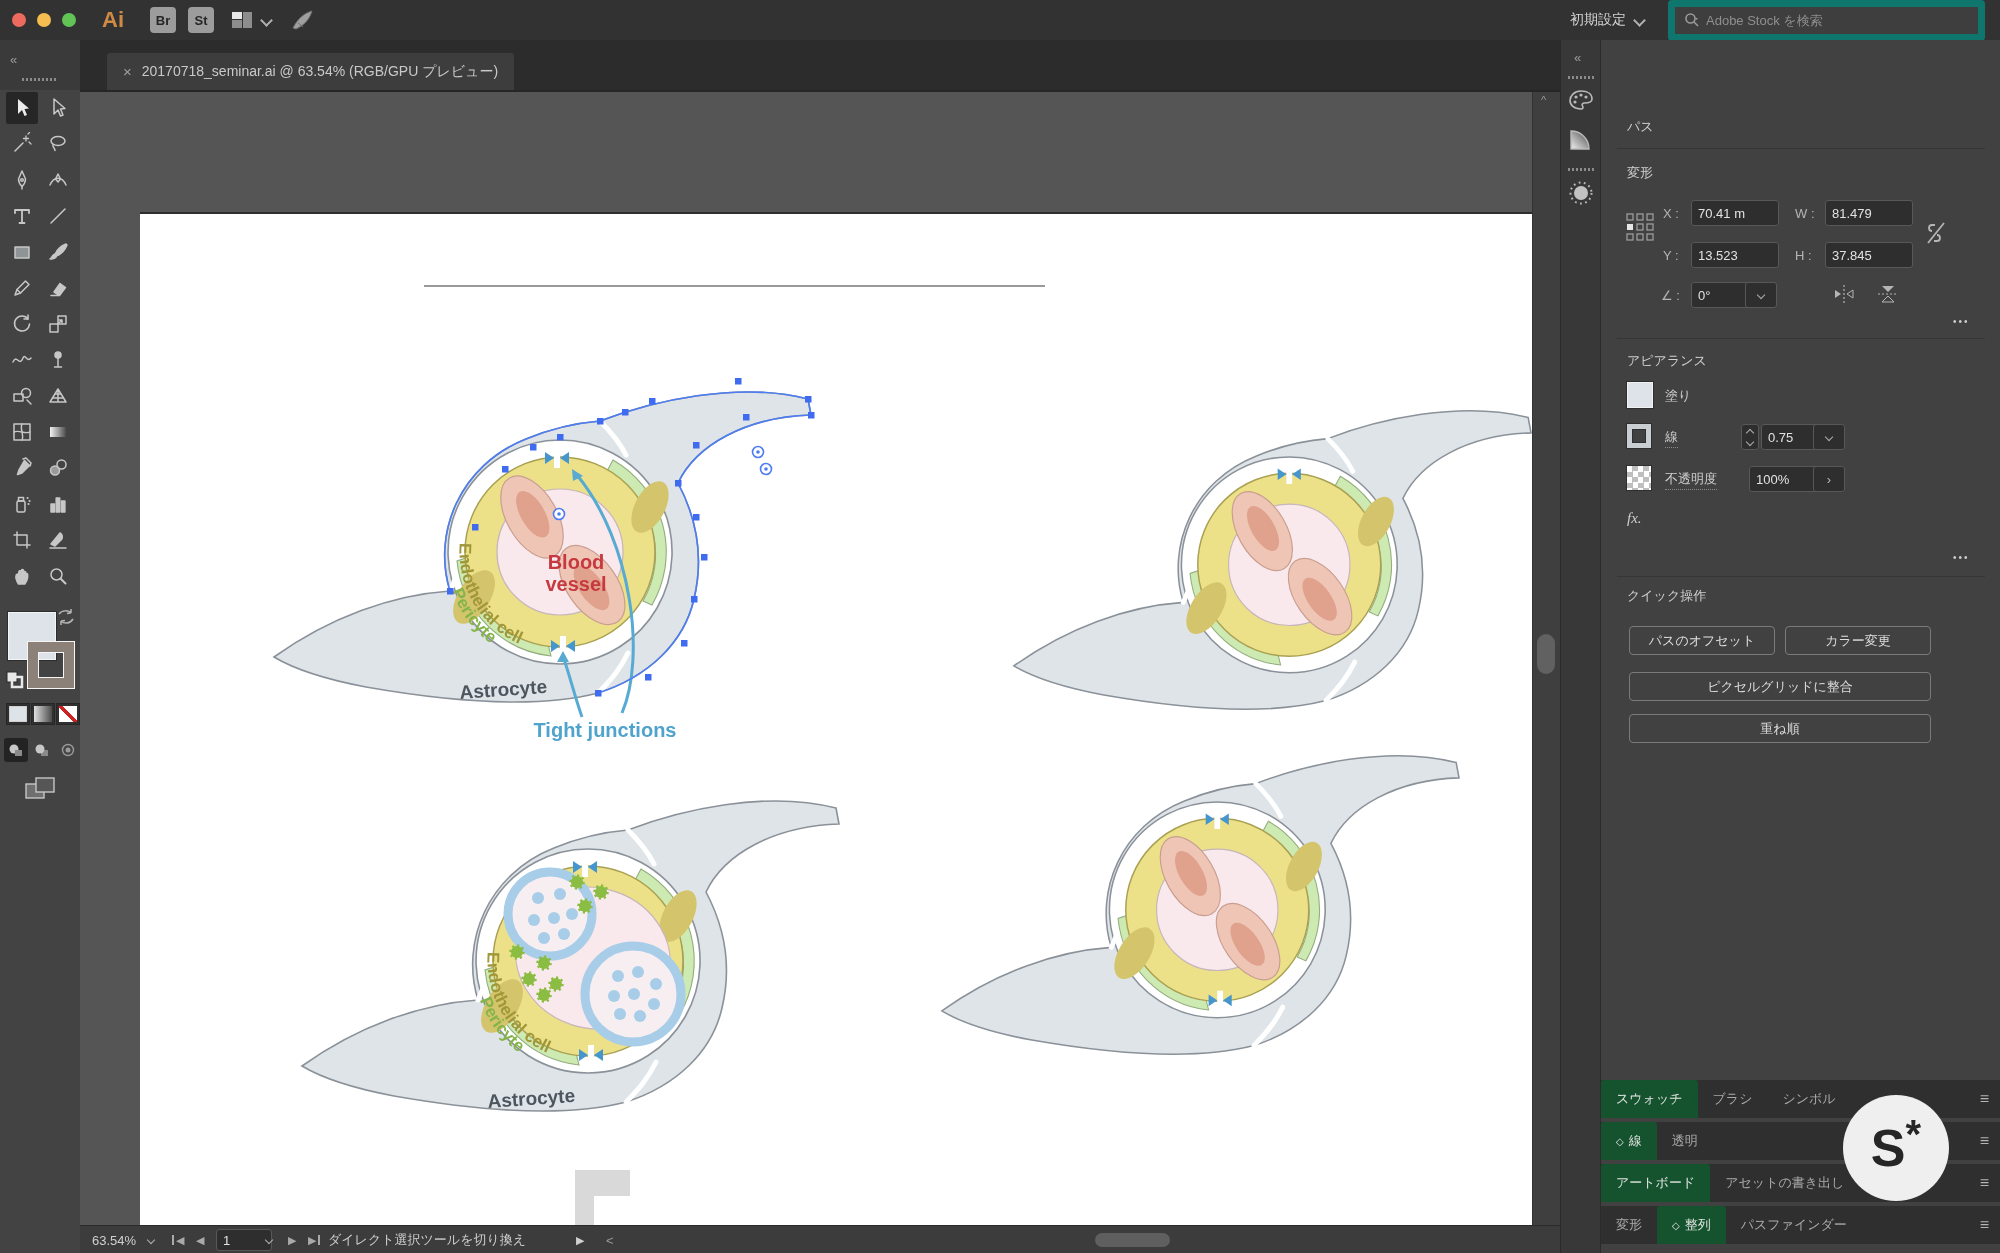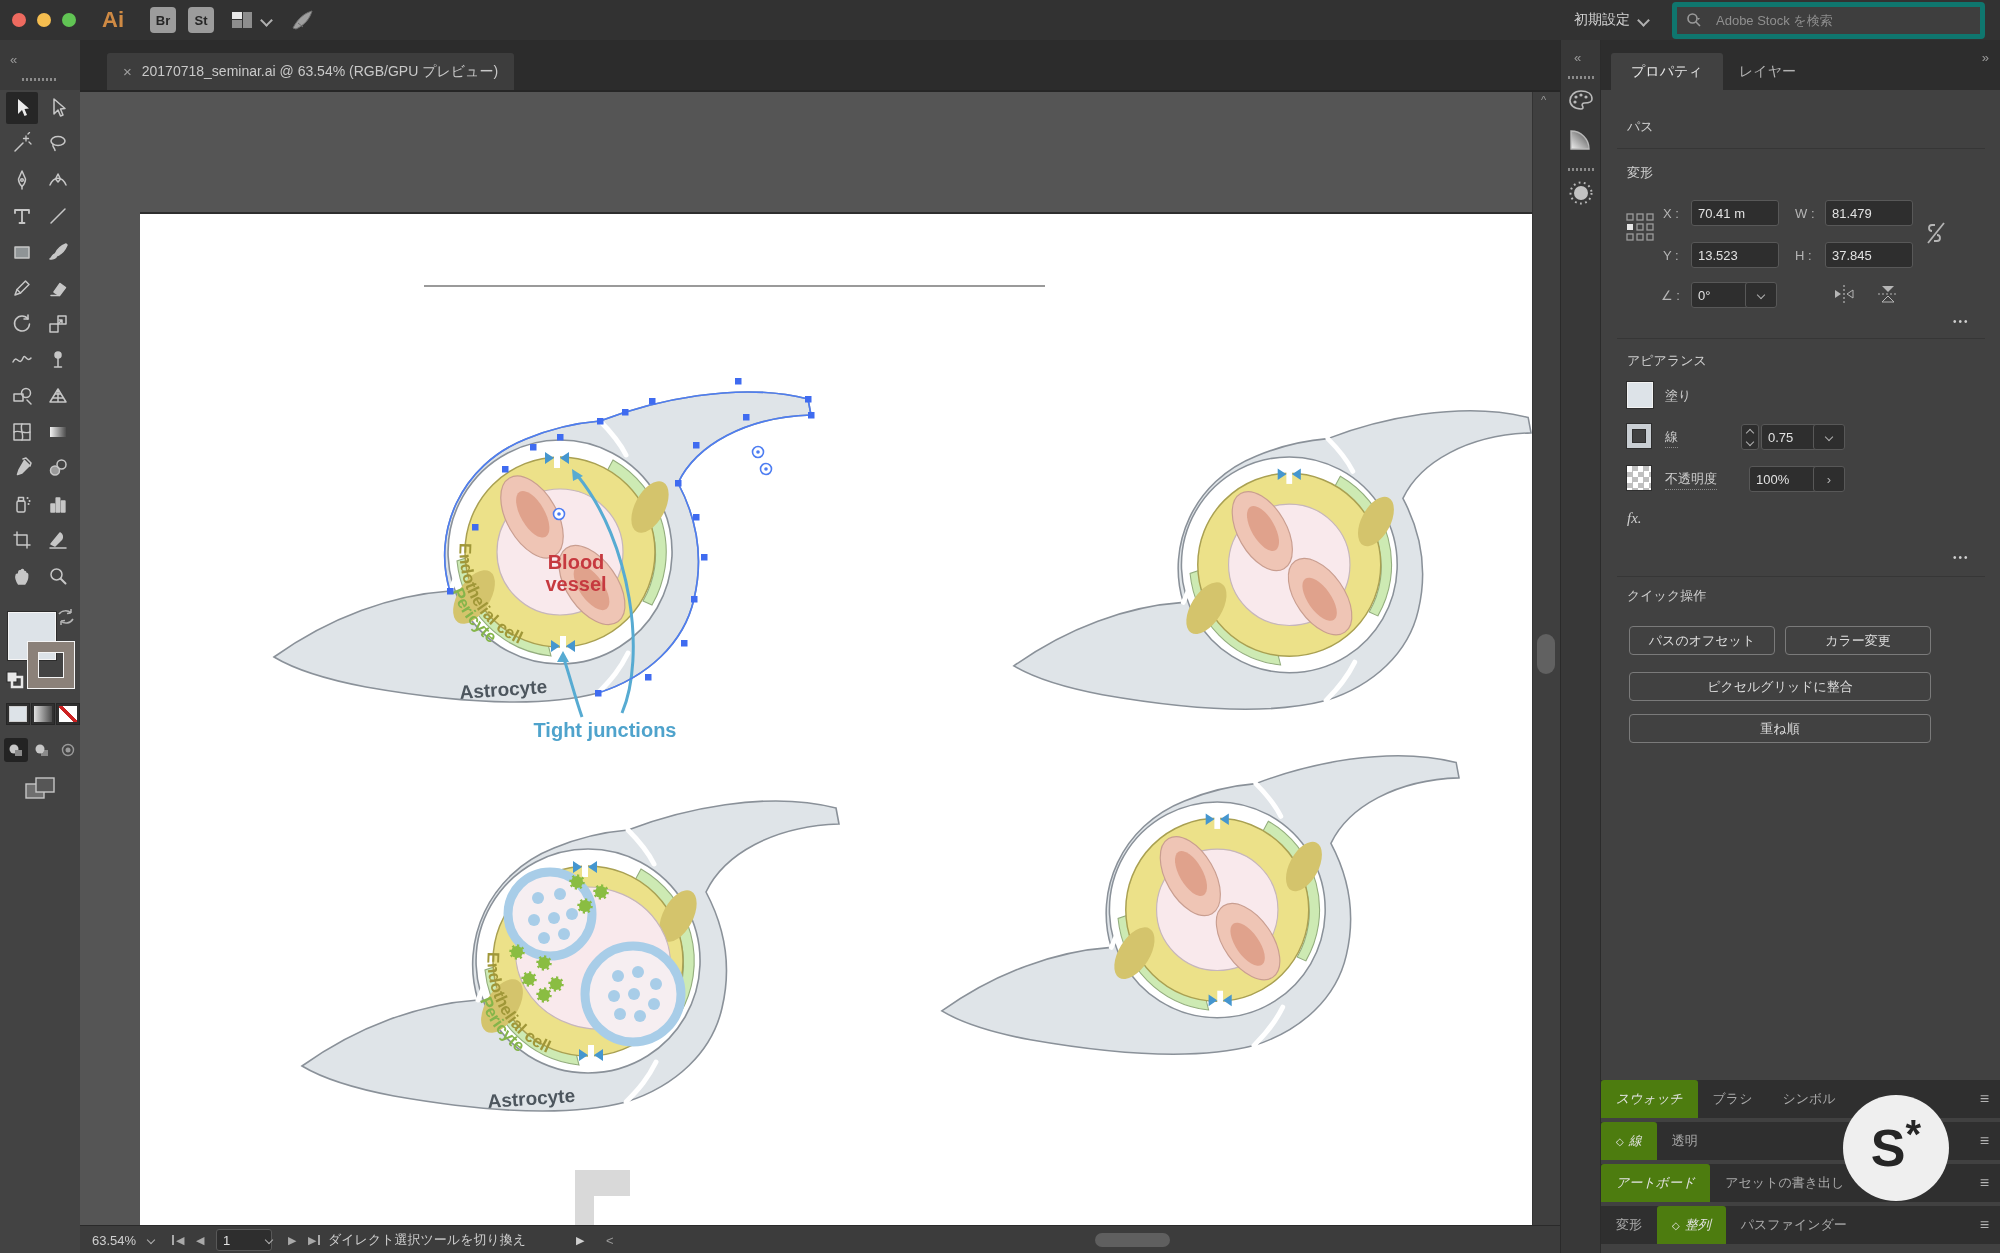--- a/index.html
+++ b/index.html
@@ -10,22 +10,22 @@
   .menubar{left:0;top:0;width:2000px;height:40px;background:#323232;border-bottom:1px solid #232323;
            display:flex;align-items:center;}
   .light{width:14px;height:14px;border-radius:50%;display:inline-block;}
   .badge{width:26px;height:26px;border-radius:4px;background:#9c9c9c;color:#262626;font-weight:bold;
          font-size:13px;display:flex;align-items:center;justify-content:center;}
   .applogo{color:#cf8a44;font-size:22px;font-weight:bold;letter-spacing:0;}
   .chev{display:inline-block;width:7px;height:7px;border-right:2px solid #b0b0b0;border-bottom:2px solid #b0b0b0;
         transform:rotate(45deg);}
   .chev.sm{width:5px;height:5px;border-width:1.5px;}
   .chev.up{transform:rotate(-135deg);}
-  .searchbox{display:flex;align-items:center;gap:12px;width:285px;height:27px;background:#3e3e3e;
-             border:5px solid #0f766e;border-radius:4px;padding:0 9px;}
+  .searchbox{display:flex;align-items:center;gap:4px;width:285px;height:27px;background:#3e3e3e;
+             border:7px solid #0f766e;border-radius:4px;padding:0 9px;}
   .searchbox input{background:transparent;border:none;outline:none;color:#cfcfcf;font-size:13px;width:220px;
              font-family:"Liberation Sans",sans-serif;}
   .searchbox input::placeholder{color:#8f8f8f;}
   
   .toolhead{left:0;top:40px;width:80px;height:50px;background:#3a3a3a;color:#9a9a9a;font-size:13px;}
   .tabstrip{left:80px;top:40px;width:1480px;height:50px;background:#2c2c2c;}
   .doctab{position:absolute;left:27px;bottom:0;height:37px;background:#3d3d3d;border-radius:3px 3px 0 0;
           display:flex;align-items:center;gap:10px;padding:0 16px;}
   .doctab .x{color:#9f9f9f;font-size:15px;}
   .doctab .t{color:#c9c9c9;font-size:14px;white-space:nowrap;}
@@ -75,21 +75,21 @@
   .phead{color:#cfcfcf;font-size:13px;}
   .plabel{color:#b5b5b5;font-size:13px;}
   .divider{height:1px;background:#363636;}
   .fbox{background:#2e2e2e;border:1px solid #585858;border-radius:3px;color:#e2e2e2;font-size:13px;
         display:flex;align-items:center;padding:0 6px;height:24px;}
   .qbtn{border:1px solid #7a7a7a;border-radius:4px;background:transparent;color:#dedede;font-size:13px;
         display:flex;align-items:center;justify-content:center;height:27px;font-family:"Liberation Sans",sans-serif;}
   .dots{color:#cfcfcf;font-size:10px;letter-spacing:2px;}
   .drow{position:absolute;left:0;width:400px;height:38px;background:#2f2f2f;display:flex;align-items:stretch;}
   .dtab{display:flex;align-items:center;gap:5px;padding:0 15px;font-size:13px;color:#a9a9a9;}
-  .dtab.active{background:#4d7c0f;color:#e3e3e3;border-radius:3px 3px 0 0;font-style:italic;}
+  .dtab.active{background:#14532d;color:#e3e3e3;border-radius:3px 3px 0 0;}
   .dmenu{margin-left:auto;color:#b5b5b5;font-size:16px;display:flex;align-items:center;padding-right:12px;}
   .checker{background:conic-gradient(#bfbfbf 25%,#ffffff 0 50%,#bfbfbf 0 75%,#ffffff 0) 0 0/11px 11px;}
   
   .statusbar{left:80px;top:1225px;width:1480px;height:28px;background:#3c3c3c;border-top:1px solid #2a2a2a;
              color:#cfcfcf;font-size:13px;}
   .sb{position:absolute;top:0;height:28px;display:flex;align-items:center;color:#cfcfcf;}
   .navg{color:#a9a9a9;font-size:11px;}
   .hthumb{position:absolute;left:1015px;top:7px;width:75px;height:14px;background:#5f5f5f;border-radius:7px;}
   .watermark{left:1843px;top:1095px;width:106px;height:106px;border-radius:50%;background:#efefef;
              display:flex;align-items:center;justify-content:center;z-index:50;}
@@ -543,29 +543,20 @@
       <path d="M3 23 L3 5 A 18 18 0 0 1 21 23 Z" fill="url(#gpan)" stroke="#b9b9b9" stroke-width="1.4"></path>
     </svg>
     <div class="handle" style="position:absolute;left:7px;top:128px;width:26px"></div>
     <svg style="position:absolute;left:7px;top:140px" width="26" height="26" viewBox="0 0 26 26">
       <circle cx="13" cy="13" r="7" fill="#c2c2c2"></circle>
       <circle cx="13" cy="13" r="10.5" fill="none" stroke="#b9b9b9" stroke-width="2" stroke-dasharray="1.8 3.4"></circle>
     </svg>
   </div>
 
   <div class="ab rpanel">
-    <div class="ptabs">
-      <div class="ptab active" style="left:10px">
-        <span>プロパティ</span>
-        </div>
-      <div class="ptab idle" style="left:118px">
-        <span>レイヤー</span>
-        </div>
-      <span style="position:absolute;right:12px;top:10px;color:#9a9a9a;font-size:13px">»</span>
-    </div>
 
     <div class="ab phead" style="left:26px;top:78px">パス</div>
     <div class="ab divider" style="left:16px;top:108px;width:368px"></div>
 
     <div class="ab phead" style="left:26px;top:124px">変形</div>
     <svg class="ab" style="left:24px;top:172px" width="30" height="30" viewBox="0 0 30 30">
       <g fill="none" stroke="#9c9c9c" stroke-width="1.3">
         <rect x="2" y="2" width="6" height="6"></rect>
           <rect x="12" y="2" width="6" height="6"></rect>
           <rect x="22" y="2" width="6" height="6"></rect>

